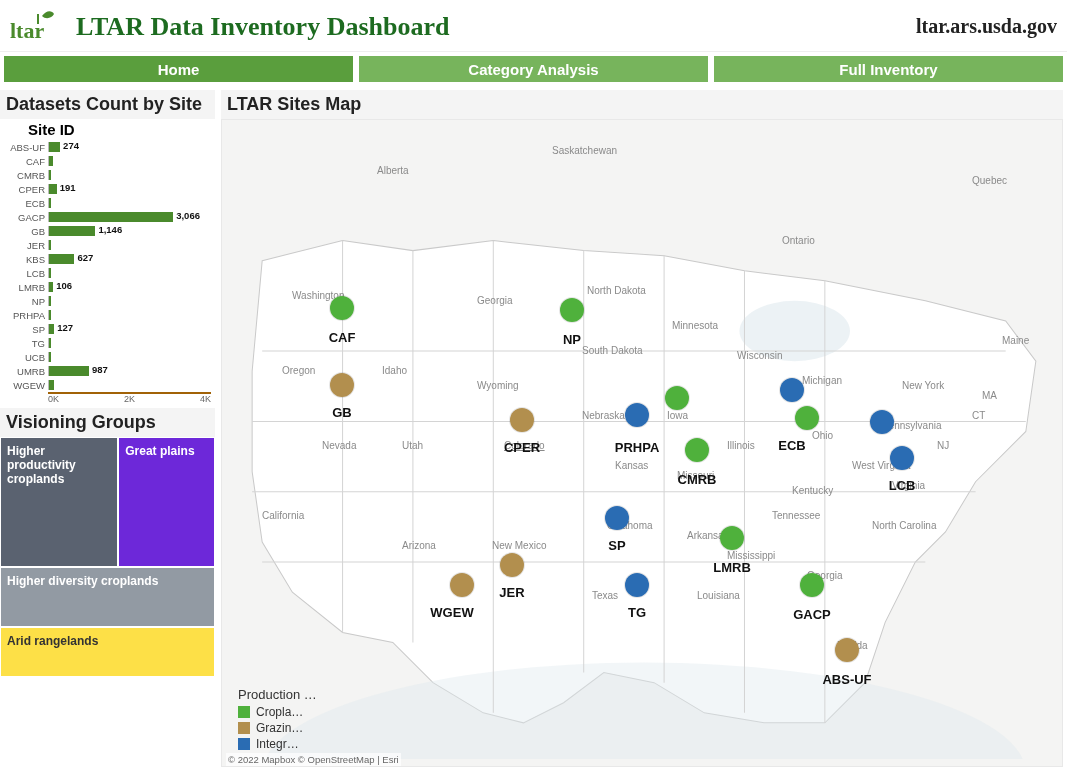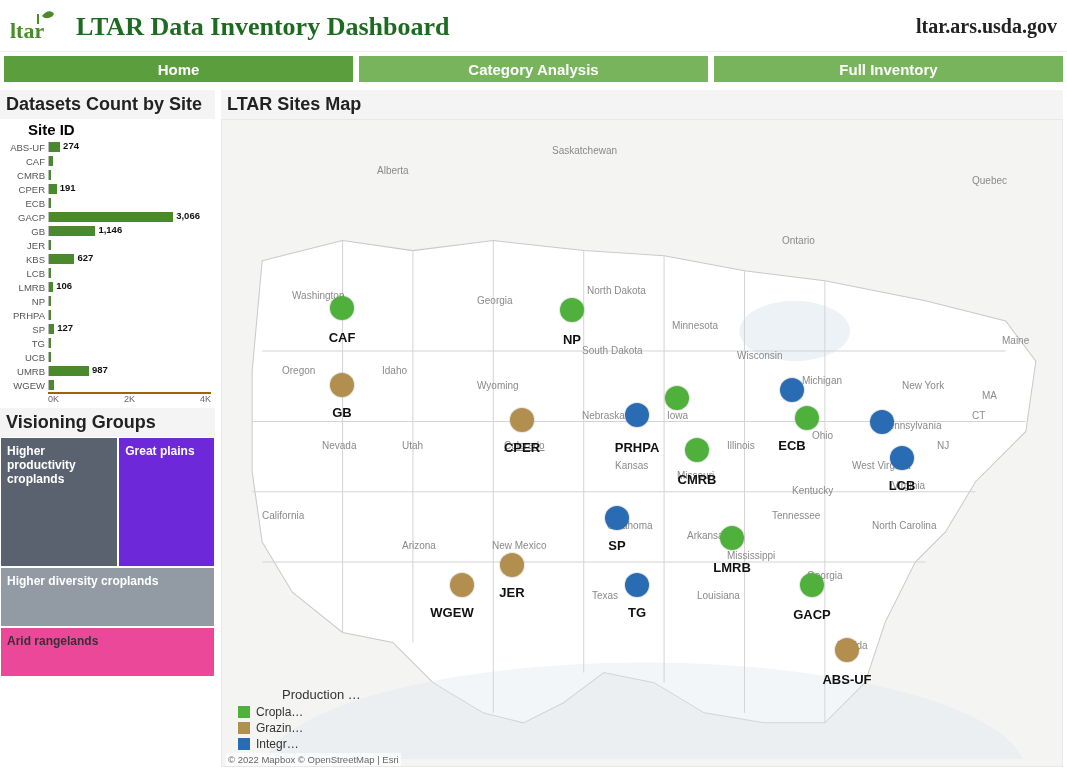--- a/index.html
+++ b/index.html
@@ -130,21 +130,21 @@
     padding:6px;
     font-size:12px;
     font-weight:700;
     color:#fff;
     border:1px solid #fff;
     cursor:pointer;
   }
   .vis-hp { background:#5a6270; width:55%; }
   .vis-gp { background:#6d28d9; width:45%; }
   .vis-hd { background:#929aa3; height:60px; }
-  .vis-ar { background:#ec4899; height:50px; color:#333; }
+  .vis-ar { background:#fde047; height:50px; color:#333; }
   .right {
     flex:1;
     display:flex;
     flex-direction:column;
     padding: 4px 4px 4px 6px;
   }
   .map-container {
     flex:1;
     background:#f4f4f3;
     position:relative;
@@ -178,21 +178,21 @@
     color:#111;
     transform:translate(-50%,0);
     white-space:nowrap;
   }
   .legend-box {
     position:absolute;
     left:16px; bottom:14px;
     font-size:12px;
     color:#333;
   }
-  .legend-title { font-size:13px; margin-bottom:2px;margin-left:44px; }
+  .legend-title { font-size:13px; margin-bottom:2px; }
   .legend-row { display:flex; align-items:center; gap:6px; height:16px; font-size:12px; }
   .legend-sw { width:12px; height:12px; }
   .attribution {
     position:absolute; left:4px; bottom:0px;
     font-size:9.5px; color:#666;
     background:rgba(255,255,255,0.7);
     padding:1px 2px;
     margin-top:22px;
   }
 </style>

